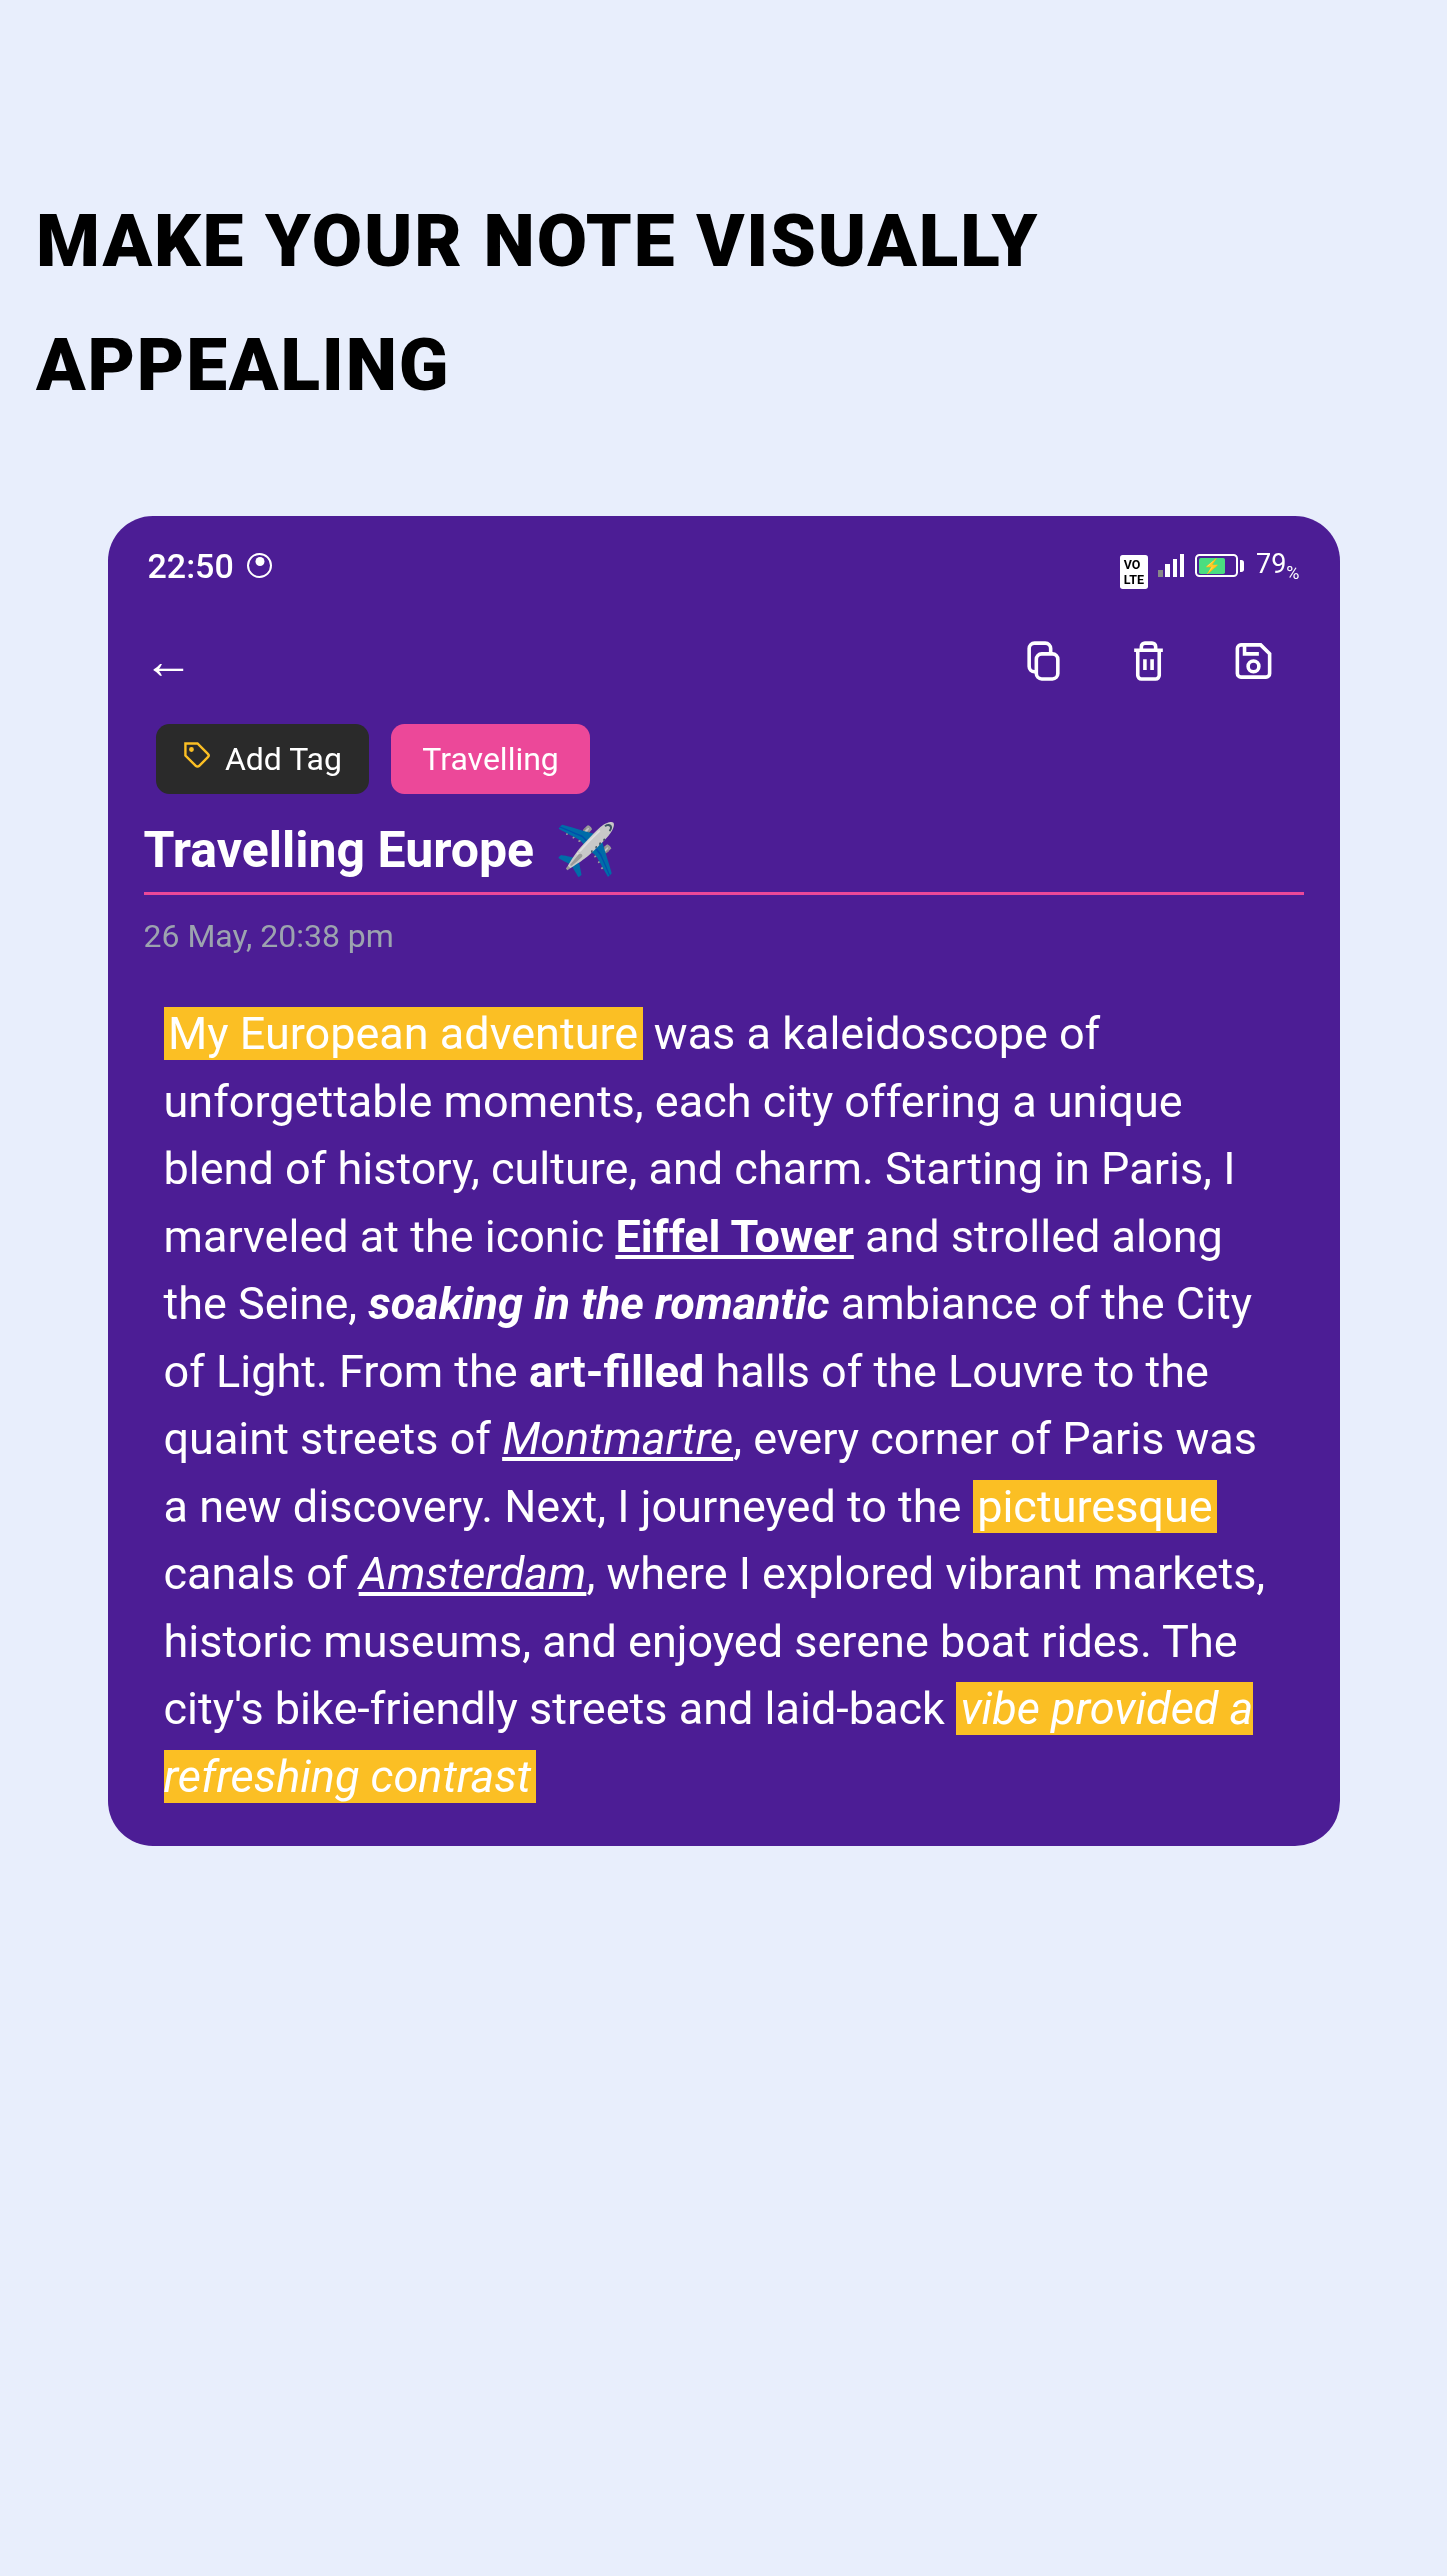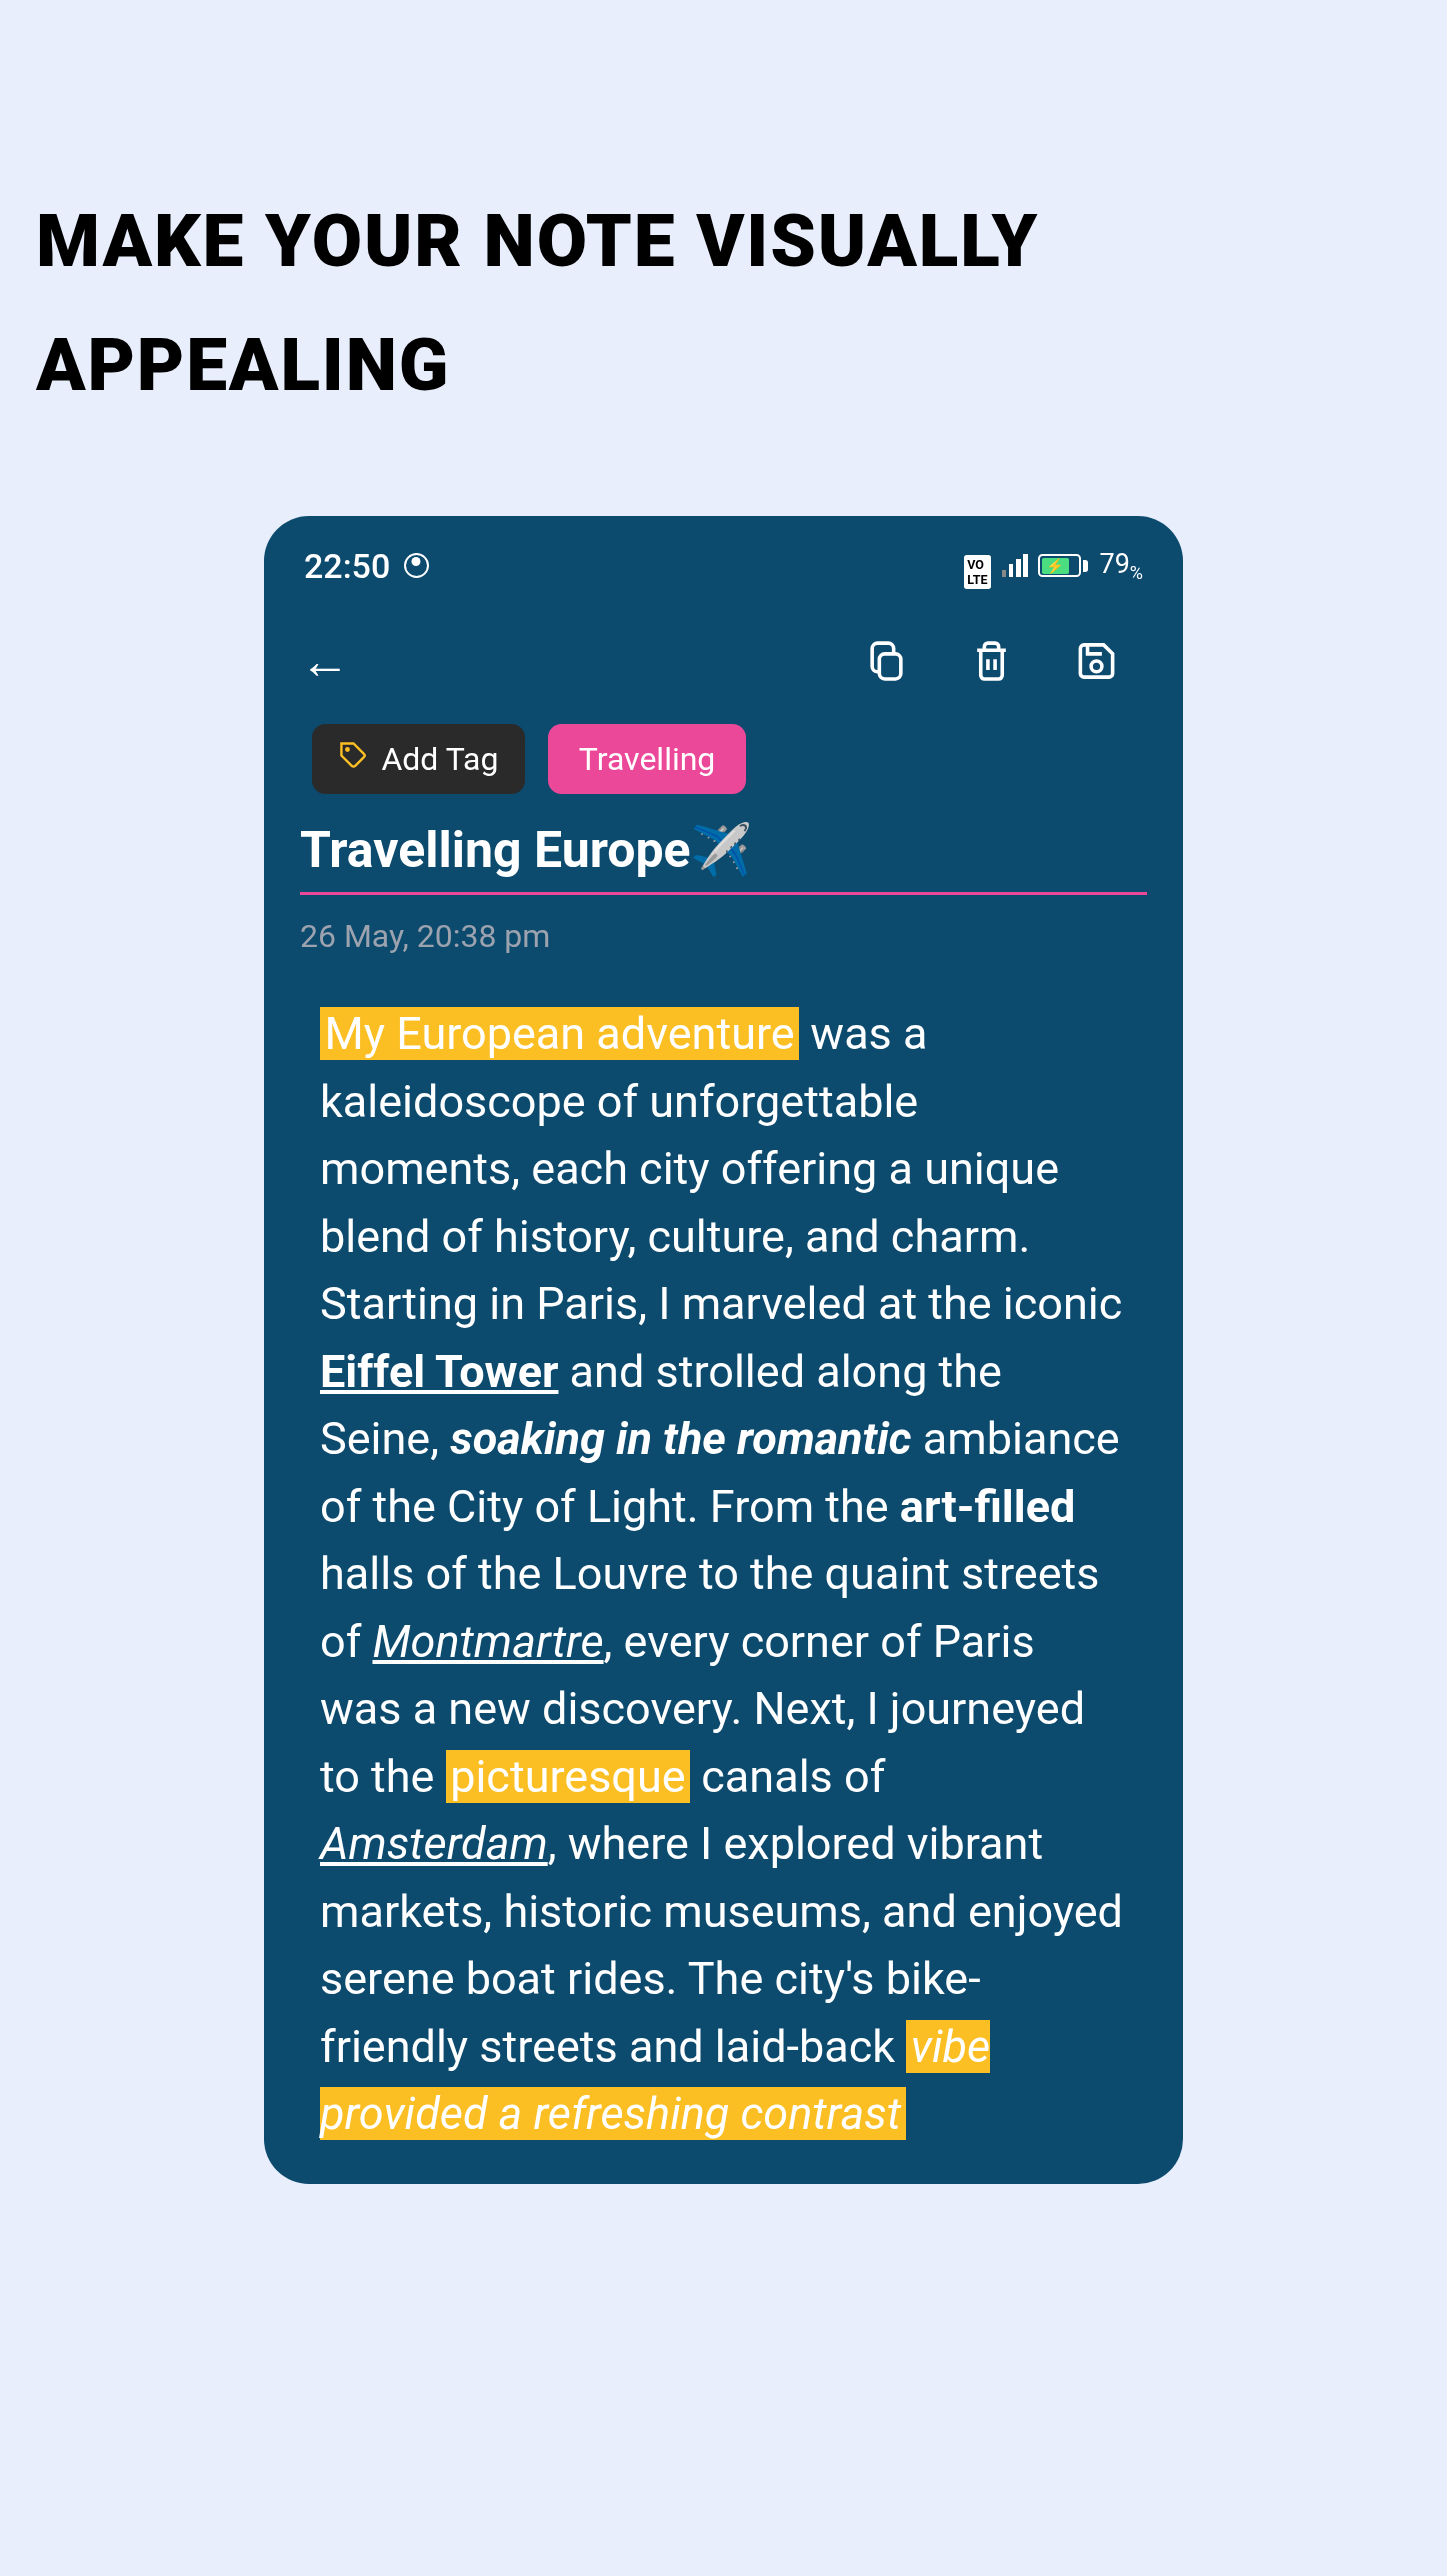--- a/index.html
+++ b/index.html
@@ -19,23 +19,23 @@
     .page-title {
       font-size: 73px;
       font-weight: 900;
       letter-spacing: 1.8px;
       color: #000;
       padding: 179px 36px 89px;
       line-height: 1.7;
     }
     
     .phone-frame {
-      width: 919px;
+      width: 1232px;
       margin: 0 auto;
-      background: #0c4a6e;
+      background: #4c1d95;
       border-radius: 45px;
       overflow: hidden;
       position: relative;
     }
     
     .status-bar {
       display: flex;
       justify-content: space-between;
       align-items: center;
       padding: 27px 40px 18px;
@@ -211,21 +211,21 @@
       cursor: pointer;
     }
     
     .note-title {
       color: #fff;
       font-size: 50px;
       font-weight: 700;
       padding: 0 36px 13.4px;
       display: flex;
       align-items: center;
-      gap: 0;
+      gap: 21px;
     }
     
     .title-divider {
       height: 2.7px;
       background: #ec4899;
       margin: 0 36px 22.4px;
     }
     
     .note-date {
       color: #9ca3af;

